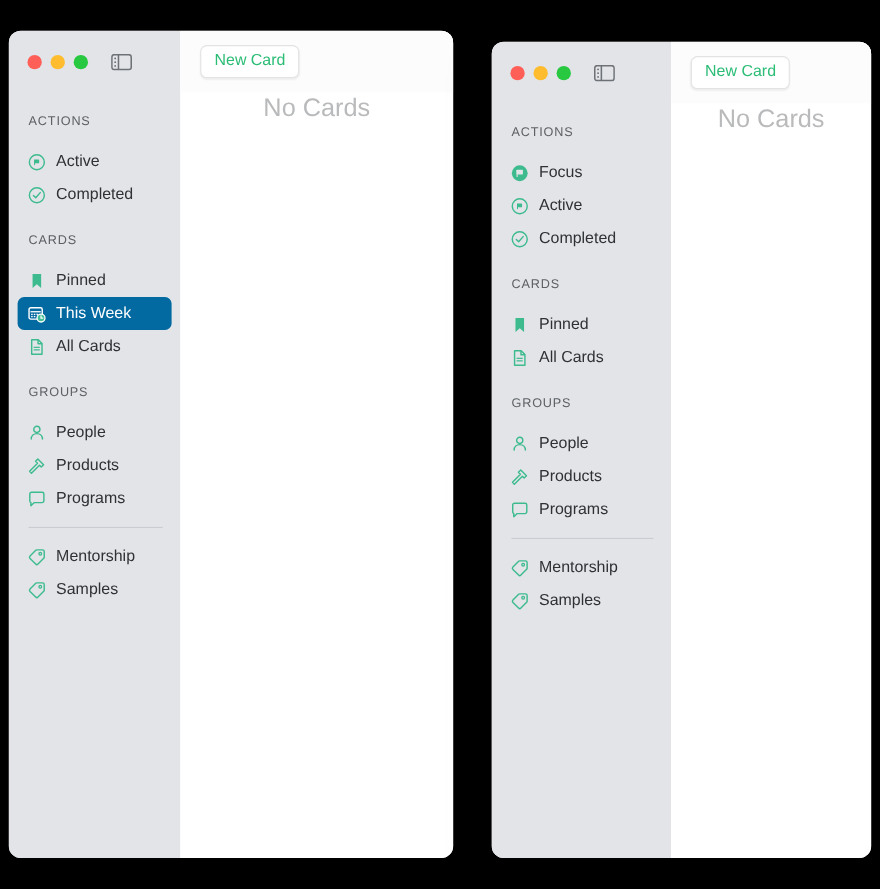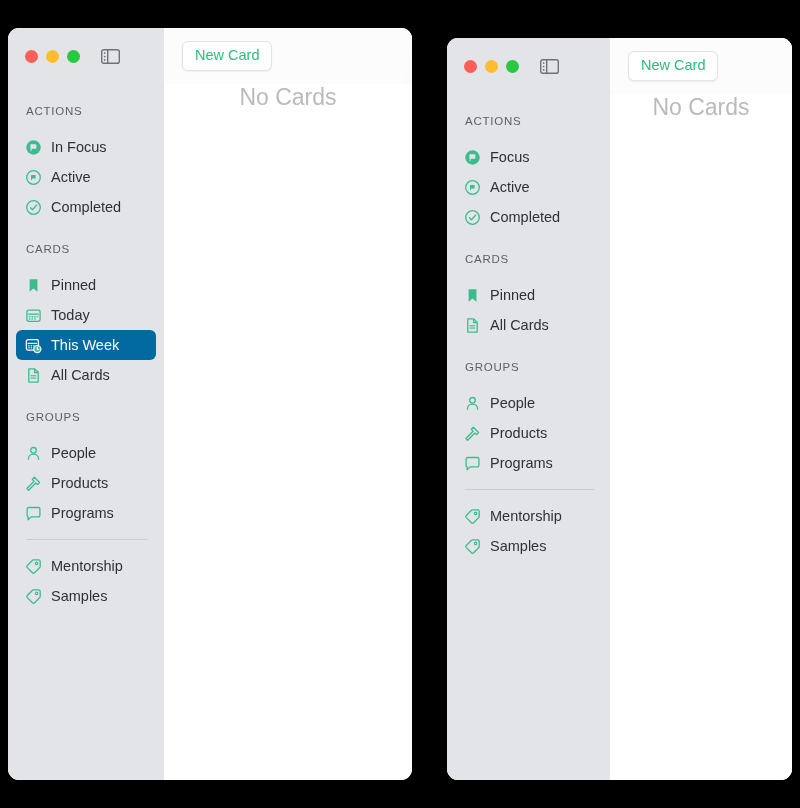--- a/index.html
+++ b/index.html
@@ -164,28 +164,20 @@
                 <circle cx="3.7" cy="10.9" r="0.85" fill="#6e7277"></circle>
               </svg></span>
           </div>
           <div class="gap-md"></div>
           <div class="sec-head">
             <span>ACTIONS</span>
           </div>
           <div class="gap-sm"></div>
           <div class="row">
             <span class="ico"><svg xmlns="http://www.w3.org/2000/svg" viewBox="0 0 17 17" width="17" height="17">
-                <circle cx="8.5" cy="8.5" r="7.2" fill="#3dbb8e"></circle>
-                <rect x="5.6" y="5.3" width="5.8" height="4.4" rx="0.7" fill="#e2e4e8"></rect>
-                <rect x="5.6" y="5.3" width="1" height="6.6" rx="0.5" fill="#e2e4e8"></rect>
-              </svg></span>
-            <span class="lbl">In Focus</span>
-          </div>
-          <div class="row">
-            <span class="ico"><svg xmlns="http://www.w3.org/2000/svg" viewBox="0 0 17 17" width="17" height="17">
                 <circle cx="8.5" cy="8.5" r="6.8" fill="none" stroke="#3dbb8e" stroke-width="1.3"></circle>
                 <rect x="6" y="5.9" width="4.6" height="3.5" rx="0.5" fill="#3dbb8e"></rect>
                 <rect x="6" y="5.9" width="0.9" height="5.4" rx="0.45" fill="#3dbb8e"></rect>
               </svg></span>
             <span class="lbl">Active</span>
           </div>
           <div class="row">
             <span class="ico"><svg xmlns="http://www.w3.org/2000/svg" viewBox="0 0 17 17" width="17" height="17">
                 <circle cx="8.5" cy="8.5" r="6.8" fill="none" stroke="#3dbb8e" stroke-width="1.3"></circle>
                 <path d="M5.4 8.7 L7.5 10.8 L11.6 6.1" fill="none" stroke="#3dbb8e" stroke-width="1.3" stroke-linecap="round" stroke-linejoin="round"></path>
@@ -195,34 +187,20 @@
           <div class="gap-md"></div>
           <div class="sec-head">
             <span>CARDS</span>
           </div>
           <div class="gap-sm"></div>
           <div class="row">
             <span class="ico"><svg xmlns="http://www.w3.org/2000/svg" viewBox="0 0 17 17" width="17" height="17">
                 <path d="M4.6 2.2 h7.8 v12.6 l-3.9 -3.3 l-3.9 3.3 z" fill="#3dbb8e"></path>
               </svg></span>
             <span class="lbl">Pinned</span>
-          </div>
-          <div class="row">
-            <span class="ico"><svg xmlns="http://www.w3.org/2000/svg" viewBox="0 0 17 17" width="17" height="17">
-                <rect x="1.9" y="3.1" width="13.2" height="11.2" rx="1.7" fill="none" stroke="#3dbb8e" stroke-width="1.3"></rect>
-                <rect x="3.3" y="6.5" width="10.4" height="1.3" fill="#3dbb8e"></rect>
-                <rect x="3.9" y="9.1" width="1.5" height="1.3" fill="#3dbb8e"></rect>
-                <rect x="6.5" y="9.1" width="1.5" height="1.3" fill="#3dbb8e"></rect>
-                <rect x="9.1" y="9.1" width="1.5" height="1.3" fill="#3dbb8e"></rect>
-                <rect x="11.7" y="9.1" width="1.5" height="1.3" fill="#3dbb8e"></rect>
-                <rect x="3.9" y="11.3" width="1.5" height="1.3" fill="#3dbb8e"></rect>
-                <rect x="6.5" y="11.3" width="1.5" height="1.3" fill="#3dbb8e"></rect>
-                <rect x="9.1" y="11.3" width="1.5" height="1.3" fill="#3dbb8e"></rect>
-              </svg></span>
-            <span class="lbl">Today</span>
           </div>
           <div class="row sel">
             <span class="ico"><svg xmlns="http://www.w3.org/2000/svg" viewBox="0 0 17 17" width="17" height="17">
                 <rect x="1.4" y="2.7" width="12" height="10.4" rx="1.6" fill="none" stroke="#ffffff" stroke-width="1.3"></rect>
                 <rect x="2.7" y="5.8" width="9.4" height="1.2" fill="#ffffff"></rect>
                 <rect x="3.3" y="8.2" width="1.4" height="1.2" fill="#ffffff"></rect>
                 <rect x="5.7" y="8.2" width="1.4" height="1.2" fill="#ffffff"></rect>
                 <rect x="8.1" y="8.2" width="1.4" height="1.2" fill="#ffffff"></rect>
                 <rect x="3.3" y="10.2" width="1.4" height="1.2" fill="#ffffff"></rect>
                 <rect x="5.7" y="10.2" width="1.4" height="1.2" fill="#ffffff"></rect>

